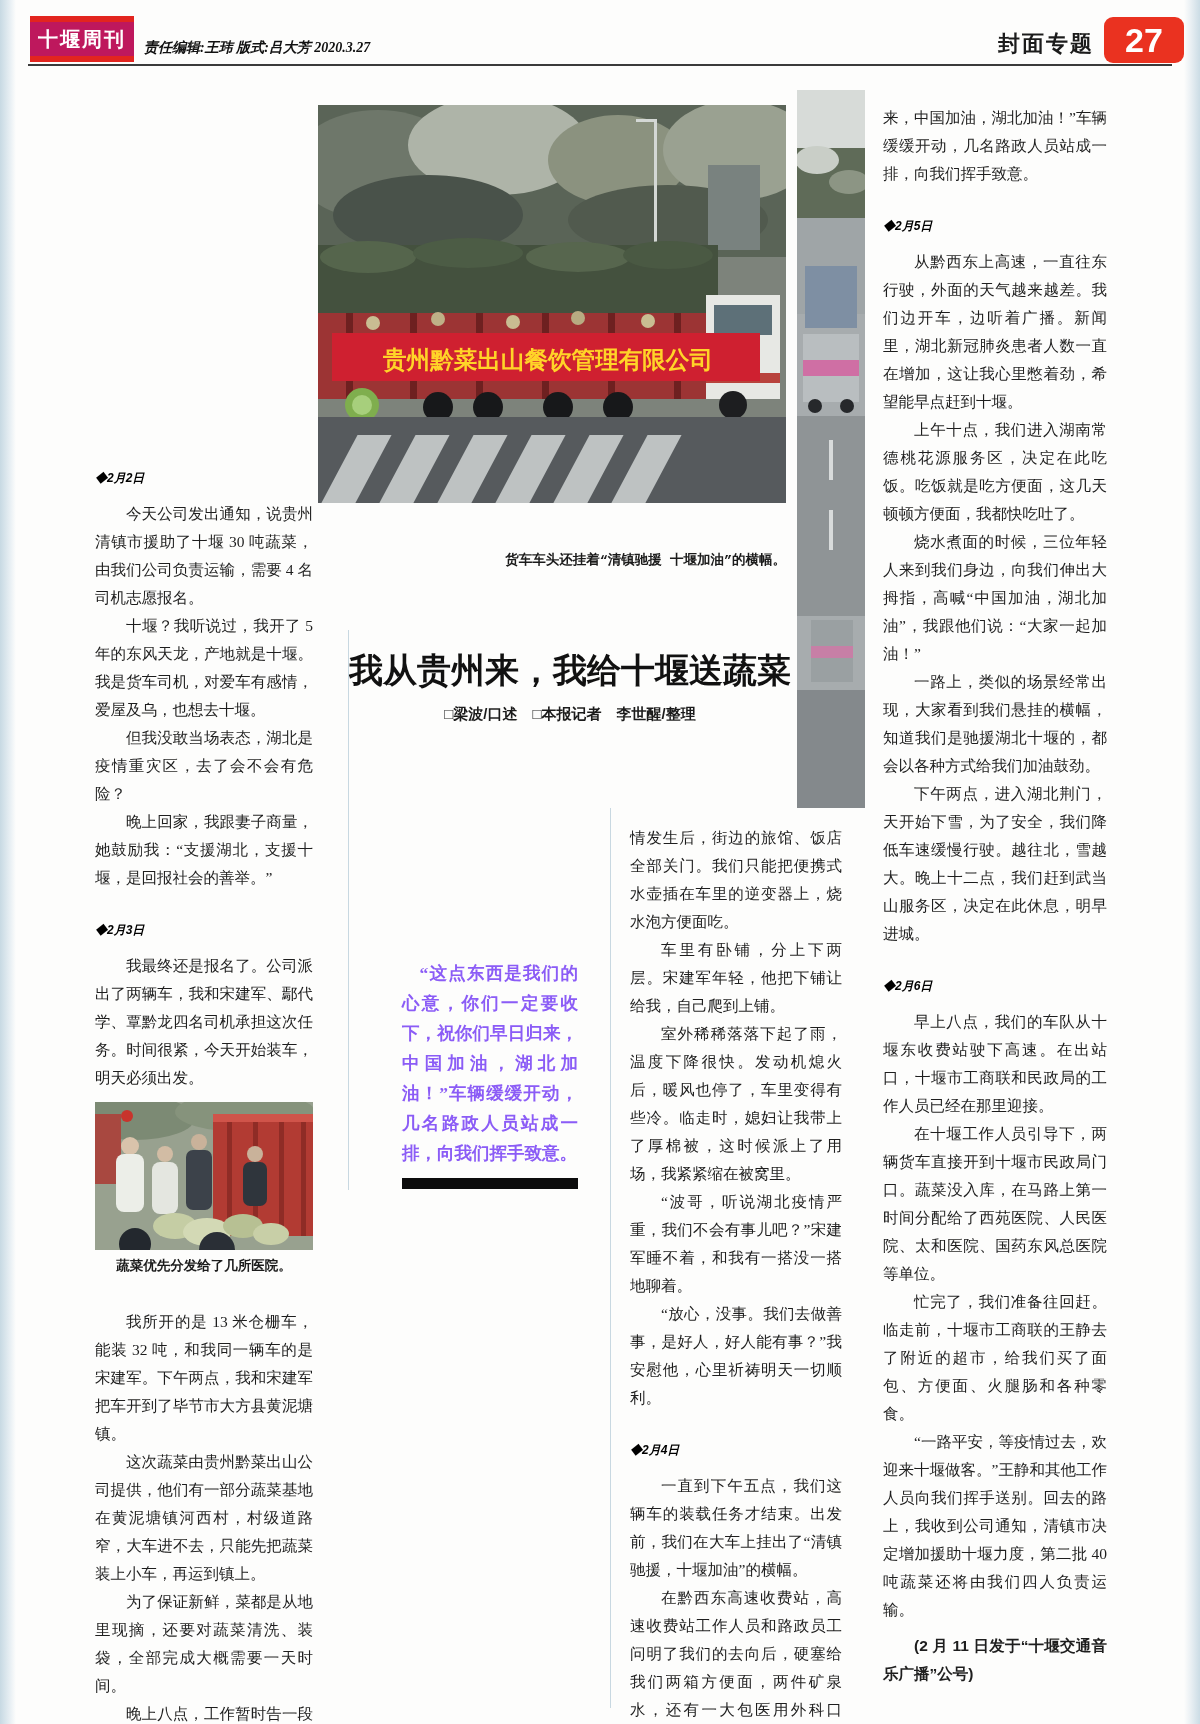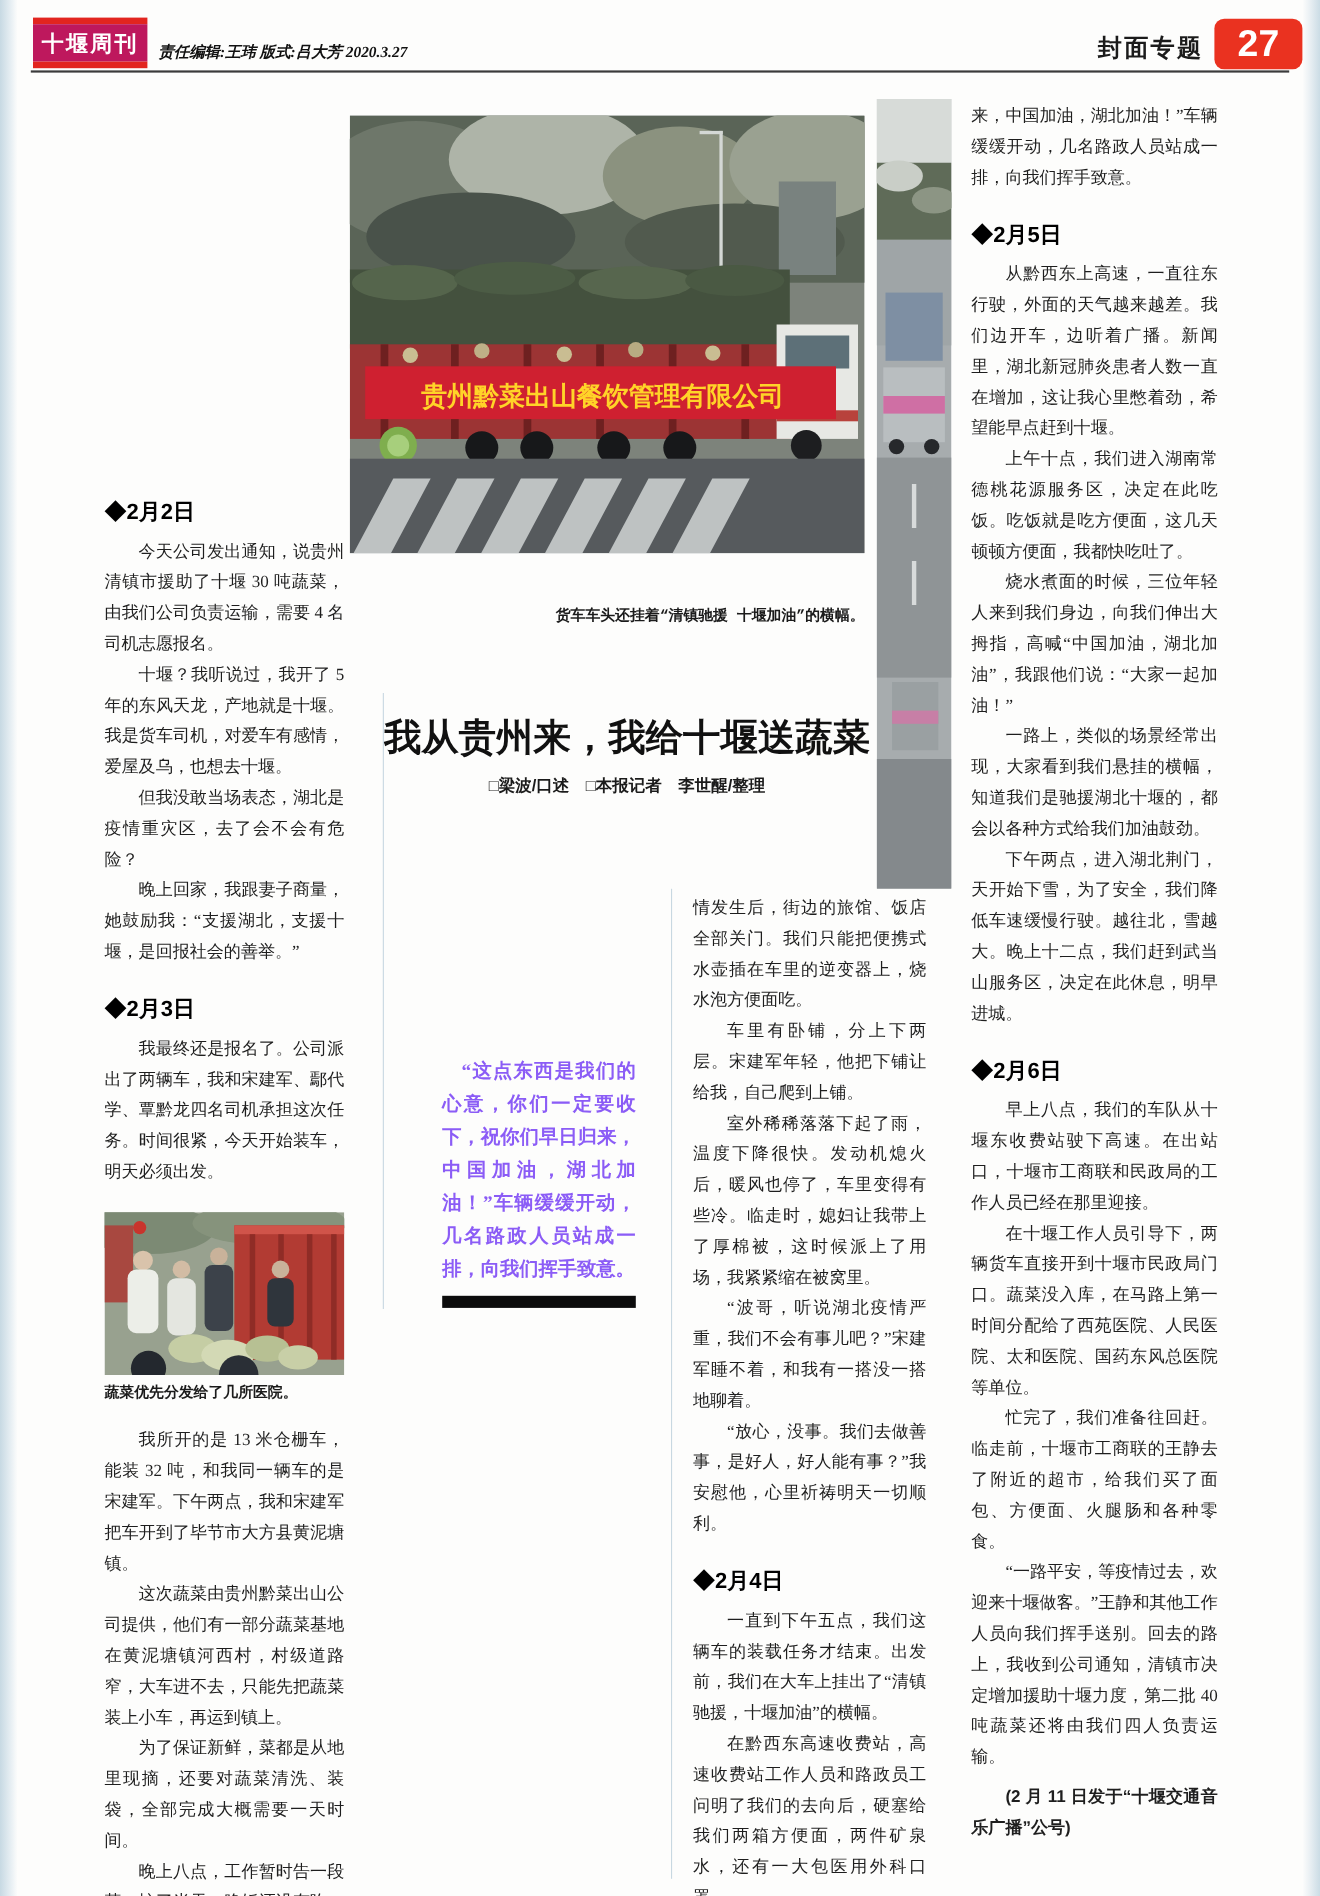--- a/index.html
+++ b/index.html
@@ -25,34 +25,34 @@
               border-radius:9px; color:#fff; font-family:"Liberation Sans",sans-serif; font-weight:bold;
               font-size:34px; display:flex; align-items:center; justify-content:center; }
   .header-rule { position:absolute; left:28px; top:64px; width:1144px; height:2px; background:#3b3b3b; }
 
   
   .photo-main { position:absolute; left:318px; top:105px; width:468px; height:321px; }
   .caption-main { position:absolute; left:318px; top:511px; width:468px; text-align:right;
                   font-family:Liberation Mono, monospace; font-weight:bold; font-size:13.5px;margin-top:40px; }
   .photo-strip { position:absolute; left:797px; top:90px; width:68px; height:718px; }
   .photo-left { position:absolute; left:95px; top:1102px; width:218px; height:148px; }
-  .caption-left { position:absolute; left:95px; top:1257px; width:218px; text-align:left;
+  .caption-left { position:absolute; left:95px; top:1257px; width:218px; text-align:center;
                   font-family:"Liberation Sans",sans-serif; font-weight:bold; font-size:13.5px; }
 
   
   .headline { position:absolute; left:336px; top:648px; width:468px; text-align:center;
               font-weight:bold; font-size:34px; white-space:nowrap; color:#111; }
   .byline { position:absolute; left:336px; top:705px; width:468px; text-align:center;
             font-family:"Liberation Sans",sans-serif; font-weight:bold; font-size:15px; }
 
   
-  .col { position:absolute; text-align:justify; font-size:15.5px; line-height:28px; color:#1e1e1e; }
+  .col { position:absolute; text-align:justify; font-size:15.5px; line-height:28px; color:#1e1e1e;margin-top:12px; }
   .col p { margin:0; text-indent:2em; }
   .col p.noindent { text-indent:0; }
-  .col h3 { font-family:"Liberation Sans",sans-serif; font-size:20px; margin:24px 0 8px 0; color:#000; }
+  .col h3 { font-family:"Liberation Sans",sans-serif; font-size:12px; margin:24px 0 8px 0; color:#000;font-style:italic; }
   .col h3.first { margin-top:0; }
   .col p.note { font-family:"Liberation Sans",sans-serif; font-weight:bold; margin-top:8px; }
   .col1a { left:95px;  top:452px;  width:218px; }
   .col1b { left:95px;  top:1296px; width:218px; }
   .col3  { left:630px; top:812px;  width:212px; }
   .col4  { left:883px; top:92px;   width:224px; }
 
   .quote { position:absolute; left:402px; top:958px; width:176px; font-weight:bold; font-size:17.5px;
            line-height:30px; text-align:justify; text-indent:1em; color:#8b5cf6; }
   .quote-bar { position:absolute; left:402px; top:1178px; width:176px; height:11px; background:#0c0c0c; }

